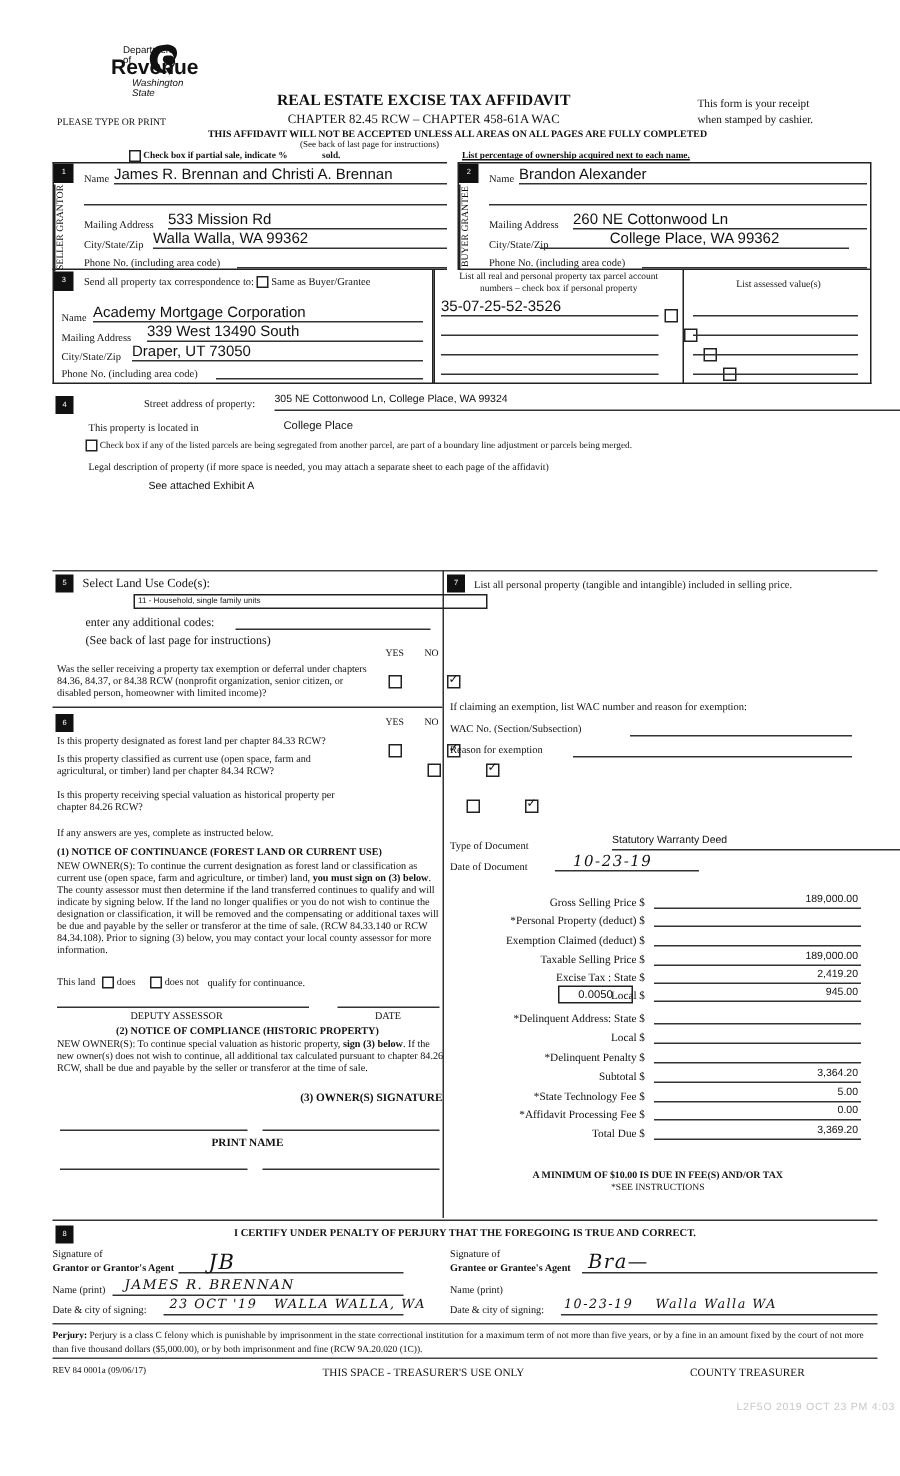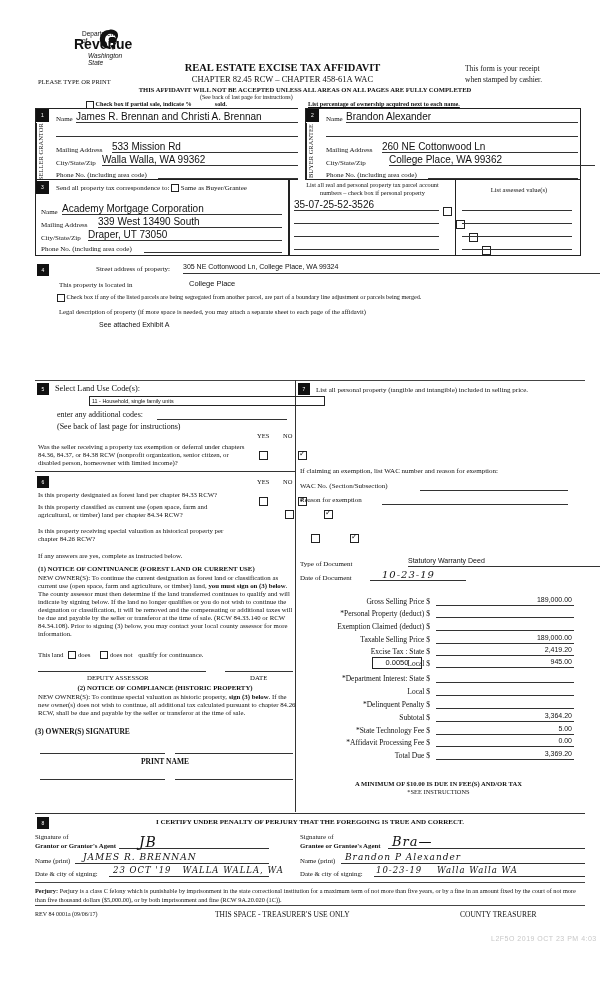--- a/index.html
+++ b/index.html
@@ -64,21 +64,21 @@
 
 <div class="abs" style="left:305px;top:108px;width:276px;height:72px;border:1px solid #222;">
   <span class="num abs" style="left:0;top:0;width:13px;height:13px;">2</span>
   <div class="abs vtext" style="left:0;top:14px;width:13px;height:57px;border-right:1px solid #222;">BUYER GRANTEE</div>
   <div class="abs lbl" style="left:20px;top:6px;">Name</div>
   <div class="abs val line" style="left:40px;top:2px;width:232px;height:12px;">Brandon Alexander</div>
   <div class="abs line" style="left:20px;top:16px;width:252px;height:12px;"></div>
   <div class="abs lbl" style="left:20px;top:37px;">Mailing Address</div>
   <div class="abs val line" style="left:76px;top:32px;width:196px;height:12px;">260 NE Cottonwood Ln</div>
   <div class="abs lbl" style="left:20px;top:50px;">City/State/Zip</div>
-  <div class="abs val line" style="left:83px;top:45px;width:206px;height:12px;">College Place, WA 99362</div>
+  <div class="abs val line" style="left:54px;top:45px;width:206px;height:12px;text-align:center;">College Place, WA 99362</div>
   <div class="abs lbl" style="left:20px;top:62px;">Phone No. (including area code)</div>
   <div class="abs line" style="left:122px;top:60px;width:150px;height:10px;"></div>
 </div>
 
 <div class="abs" style="left:35px;top:180px;width:254px;height:76px;border:1px solid #222;border-top:none;">
   <span class="num abs" style="left:0;top:1px;width:13px;height:13px;">3</span>
   <div class="abs lbl" style="left:20px;top:4px;white-space:nowrap;">
     <span>Send all property tax correspondence to:</span>
     <span class="cb" style="width:8px;height:8px;"></span>
     <span>Same as Buyer/Grantee</span>
@@ -184,21 +184,21 @@
   </div>
   <div class="abs line" style="left:3px;top:198px;width:168px;height:1px;"></div>
   <div class="abs line" style="left:190px;top:198px;width:68px;height:1px;"></div>
   <div class="abs q" style="left:52px;top:201px;">DEPUTY ASSESSOR</div>
   <div class="abs q" style="left:215px;top:201px;">DATE</div>
   <div class="abs q" style="left:0;top:211px;width:260px;text-align:center;font-weight:bold;">(2) NOTICE OF COMPLIANCE (HISTORIC PROPERTY)</div>
   <div class="abs q" style="left:3px;top:220px;width:258px;">
     <span>NEW OWNER(S): To continue special valuation as historic property,</span>
     <b>sign (3) below</b><span>. If the new owner(s) does not wish to continue, all additional tax calculated pursuant to chapter 84.26 RCW, shall be due and payable by the seller or transferor at the time of sale.</span>
   </div>
-  <div class="abs q" style="left:0;top:255px;width:260px;text-align:left;font-weight:bold;font-size:7.5px;">(3) OWNER(S) SIGNATURE</div>
+  <div class="abs q" style="left:0;top:255px;width:260px;text-align:right;font-weight:bold;font-size:7.5px;">(3) OWNER(S) SIGNATURE</div>
   <div class="abs line" style="left:5px;top:280px;width:125px;height:1px;"></div>
   <div class="abs line" style="left:140px;top:280px;width:118px;height:1px;"></div>
   <div class="abs q" style="left:0;top:285px;width:260px;text-align:center;font-weight:bold;font-size:7.5px;">PRINT NAME</div>
   <div class="abs line" style="left:5px;top:306px;width:125px;height:1px;"></div>
   <div class="abs line" style="left:140px;top:306px;width:118px;height:1px;"></div>
 </div>
 
 <div class="abs" style="left:296px;top:381px;width:285px;height:430px;">
   <span class="num abs" style="left:2px;top:2px;">7</span>
   <div class="abs" style="left:20px;top:3px;width:250px;font-size:7px;line-height:12px;text-indent:0;">List all personal property (tangible and intangible) included in selling price.</div>
@@ -234,21 +234,21 @@
 <div class="fee-row" style="top:647px;">
     <span class="fl">Excise Tax : State $</span>
     <span class="fv">2,419.20</span>
   </div>
 <div class="abs sans" style="left:336px;top:657px;width:50px;height:12px;border:1px solid #222;font-size:7.5px;text-align:center;line-height:10px;">0.0050</div>
 <div class="fee-row" style="top:659px;">
     <span class="fl">Local $</span>
     <span class="fv">945.00</span>
   </div>
 <div class="fee-row" style="top:674px;">
-    <span class="fl">*Department Interest: State $</span>
+    <span class="fl">*Delinquent Address: State $</span>
     <span class="fv"></span>
   </div>
 <div class="fee-row" style="top:687px;">
     <span class="fl">Local $</span>
     <span class="fv"></span>
   </div>
 <div class="fee-row" style="top:700px;">
     <span class="fl">*Delinquent Penalty $</span>
     <span class="fv"></span>
   </div>
@@ -282,21 +282,20 @@
   <div class="abs line hand" style="left:84px;top:19px;width:150px;height:15px;font-size:14px;padding-left:20px;">JB</div>
   <div class="abs" style="left:0px;top:42px;font-size:6.8px;">Name (print)</div>
   <div class="abs line hand" style="left:40px;top:37px;width:194px;height:12px;padding-left:8px;font-size:9px;">JAMES R. BRENNAN</div>
   <div class="abs" style="left:0px;top:55px;font-size:6.8px;">Date &amp; city of signing:</div>
   <div class="abs line hand" style="left:74px;top:50px;width:160px;height:12px;padding-left:4px;font-size:8.5px;white-space:pre;">23 OCT '19   WALLA WALLA, WA</div>
 
   <div class="abs" style="left:265px;top:18px;font-size:6.8px;">Signature of</div>
   <div class="abs" style="left:265px;top:27px;font-size:6.8px;font-weight:bold;">Grantee or Grantee's Agent</div>
   <div class="abs line hand" style="left:353px;top:19px;width:197px;height:15px;font-size:13px;padding-left:4px;">Bra—</div>
   <div class="abs" style="left:265px;top:42px;font-size:6.8px;">Name (print)</div>
-  <div class="abs line hand" style="left:306px;top:37px;width:244px;height:12px;padding-left:4px;font-size:9px;">Brandon P Alexander</div>
   <div class="abs" style="left:265px;top:55px;font-size:6.8px;">Date &amp; city of signing:</div>
   <div class="abs line hand" style="left:339px;top:50px;width:211px;height:12px;padding-left:2px;font-size:8.5px;white-space:pre;">10-23-19    Walla Walla WA</div>
 </div>
 
 <div class="abs" style="left:35px;top:882px;width:550px;height:1px;background:#444;"></div>
 <div class="abs" style="left:35px;top:886px;width:550px;font-size:6.3px;line-height:9px;">
   <b>Perjury:</b><span> Perjury is a class C felony which is punishable by imprisonment in the state correctional institution for a maximum term of not more than five years, or by a fine in an amount fixed by the court of not more than five thousand dollars ($5,000.00), or by both imprisonment and fine (RCW 9A.20.020 (1C)).</span>
 </div>
 <div class="abs" style="left:35px;top:905px;width:550px;height:1px;background:#444;"></div>
 <div class="abs" style="left:35px;top:911px;font-size:6px;">REV 84 0001a (09/06/17)</div>

